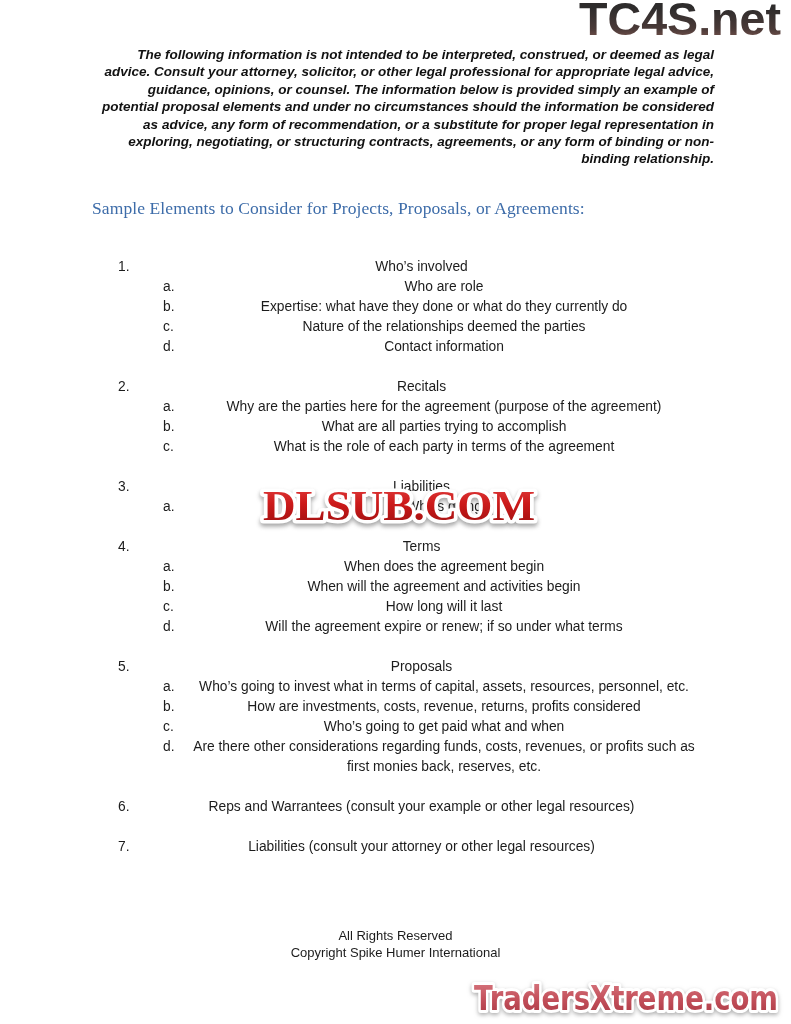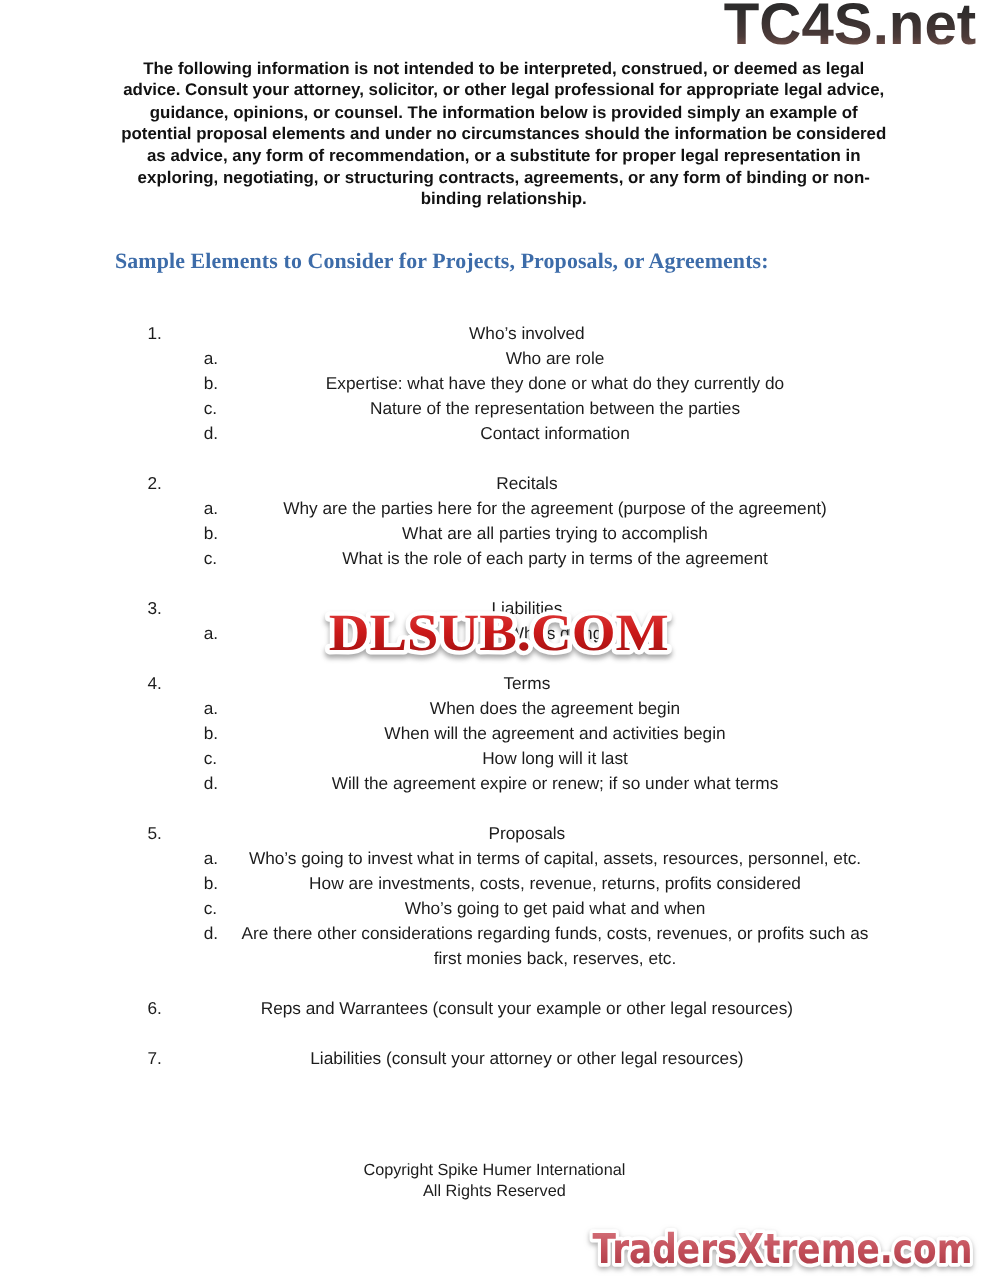--- a/index.html
+++ b/index.html
@@ -7,28 +7,28 @@
     position:relative; width:791px; height:1024px; background:#ffffff;
     font-family:"Liberation Sans", sans-serif; color:#1c1c1c; overflow:hidden;
   }
 
   
   .logo-top { position:absolute; top:-9px; right:5px; }
 
   
   .disclaimer {
     position:absolute; left:92px; top:46px; width:622px;
-    font-size:13.5px; line-height:17.4px; font-weight:bold; 
-    color:#121212; margin:0; text-align:center;
+    font-size:13.5px; line-height:17.4px; font-weight:bold; font-style:italic;
+    color:#121212; margin:0; text-align:right;
   }
 
   
   .heading {
     position:absolute; left:92px; top:198px; margin:0;
-    font-family:"Liberation Serif", serif; font-weight:bold;
+    font-family:"Liberation Serif", serif; font-weight:normal;
     font-size:17.5px; letter-spacing:0.1px; color:#3d6ca9;
   }
 
   
   .list { position:absolute; left:118px; top:257px; width:585px; font-size:13.8px; color:#1c1c1c; }
   .group { margin-bottom:20px; }
   .row { display:flex; line-height:20px; }
   .marker { flex:0 0 22px; }
   .txt { flex:1 1 auto;text-align:center; }
   .sub { margin-left:45px; }
@@ -78,21 +78,21 @@
         <div class="row">
           <span class="marker">a.</span>
           <span class="txt">Who are role</span>
         </div>
         <div class="row">
           <span class="marker">b.</span>
           <span class="txt">Expertise: what have they done or what do they currently do</span>
         </div>
         <div class="row">
           <span class="marker">c.</span>
-          <span class="txt">Nature of the representation between the parties</span>
+          <span class="txt">Nature of the relationships deemed the parties</span>
         </div>
         <div class="row">
           <span class="marker">d.</span>
           <span class="txt">Contact information</span>
         </div>
       </div>
     </div>
 
     <div class="group">
       <div class="row">
@@ -199,22 +199,22 @@
       <linearGradient id="gRed" x1="0" y1="0" x2="0" y2="1">
         <stop offset="0" stop-color="#e24040"></stop>
         <stop offset="0.45" stop-color="#cc1a1a"></stop>
         <stop offset="1" stop-color="#9a0f0f"></stop>
       </linearGradient>
     </defs>
     <text x="148" y="43" text-anchor="middle" font-family="Liberation Serif, serif" font-weight="bold" font-size="42" fill="url(#gRed)" stroke="#ffffff" stroke-width="7" paint-order="stroke" stroke-linejoin="round" textLength="272" lengthAdjust="spacingAndGlyphs">DLSUB.COM</text>
   </svg>
 
   <div class="footer">
+    <div>All Rights Reserved</div>
     <div>Copyright Spike Humer International</div>
-    <div>All Rights Reserved</div>
   </div>
 
   <svg class="wm-bottom shadowed-soft" width="326" height="52" viewBox="0 0 326 52" aria-hidden="true">
     <defs>
       <linearGradient id="gRose" x1="0" y1="0" x2="0" y2="1">
         <stop offset="0" stop-color="#d87a82"></stop>
         <stop offset="0.5" stop-color="#c4515c"></stop>
         <stop offset="1" stop-color="#a93641"></stop>
       </linearGradient>
     </defs>

